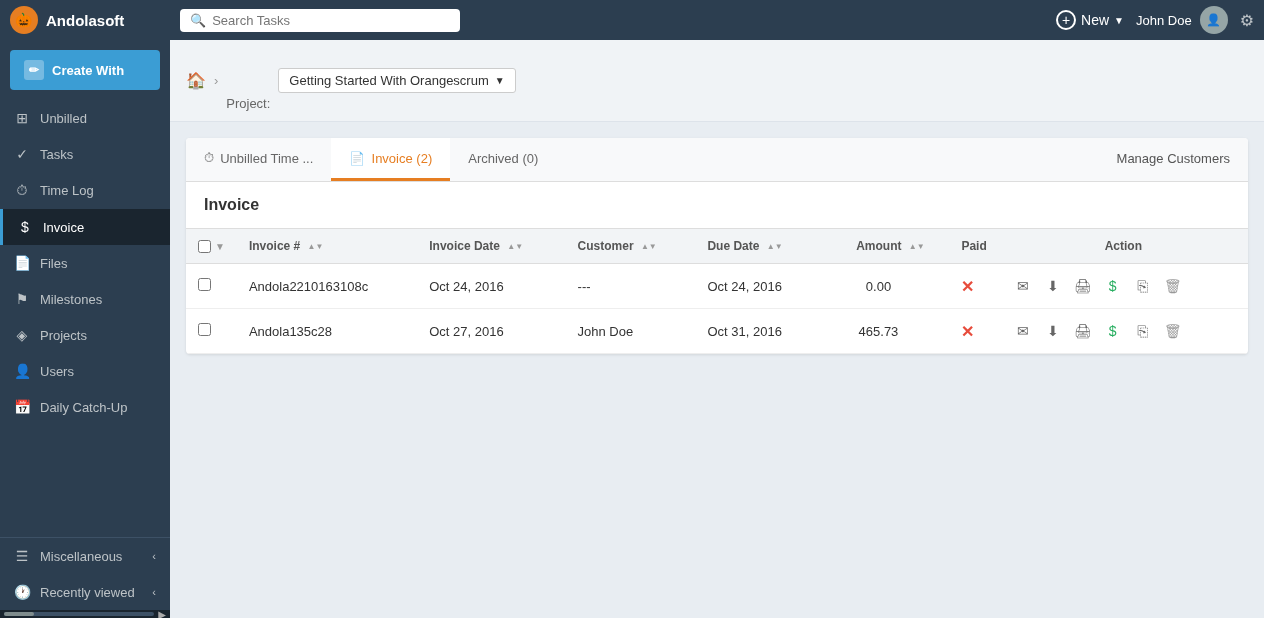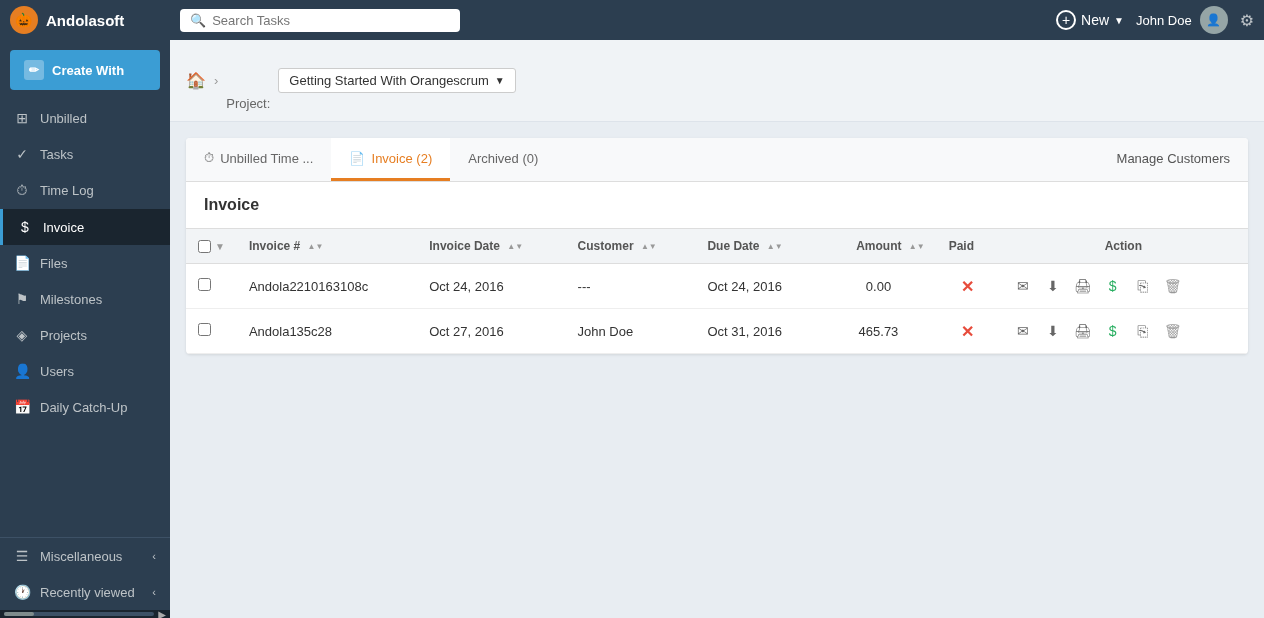--- a/index.html
+++ b/index.html
@@ -501,21 +501,21 @@
               </th>
               <th class="sortable">
                 Customer <span class="sort-arrows">▲▼</span>
               </th>
               <th class="sortable">
                 Due Date <span class="sort-arrows">▲▼</span>
               </th>
               <th class="sortable" style="text-align:right;">
                 Amount <span class="sort-arrows">▲▼</span>
               </th>
-              <th style="text-align:left;">Paid</th>
+              <th style="text-align:right;">Paid</th>
               <th style="text-align:center;">Action</th>
             </tr>
           </thead>
           <tbody id="invoice-tbody">
           <tr>
     <td class="checkbox-cell">
       <input type="checkbox" style="">
     </td>
     <td>Andola2210163108c</td>
     <td>Oct 24, 2016</td>

